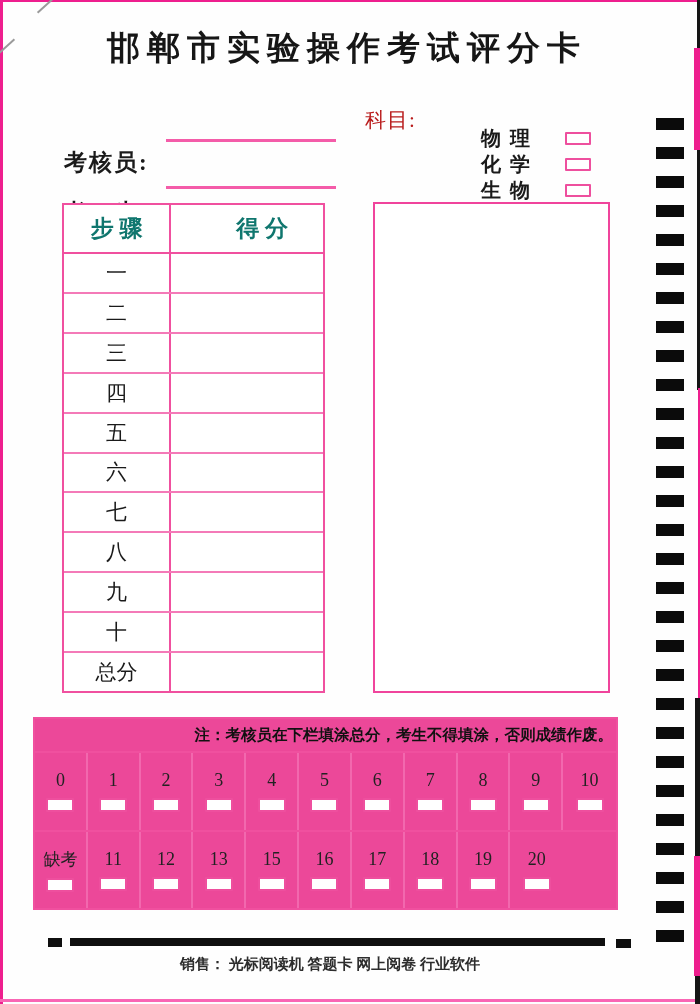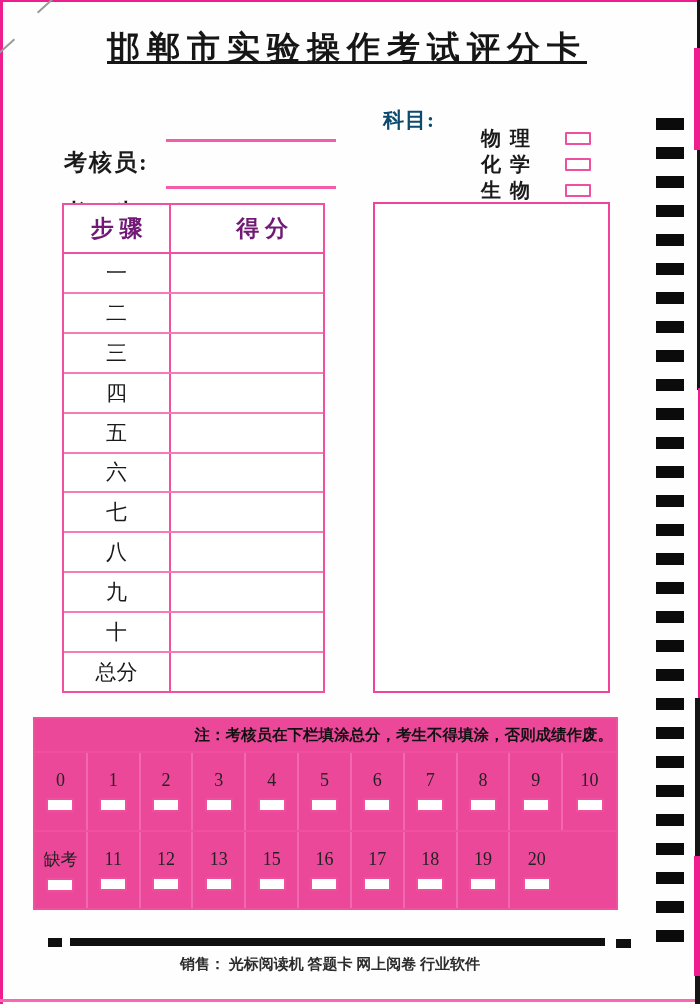--- a/index.html
+++ b/index.html
@@ -19,42 +19,42 @@
   .r4 { left:698px; top:388px; width:2px; height:312px; background:#ee1e8e; }
   .r5 { left:695px; top:698px; width:5px; height:158px; background:#151515; }
   .r6 { left:694px; top:856px; width:6px; height:120px; background:#ee1e8e; }
   .r7 { left:695px; top:976px; width:5px; height:28px;  background:#151515; }
   .corner-tick { position:absolute; width:2px; height:20px; background:#9a9a9a; transform:rotate(48deg); }
   .tick1 { left:44px; top:-4px; }
   .tick2 { left:6px;  top:36px; }
   
   .title {
     position:absolute; left:0; top:26px; width:694px; text-align:center;
-    font-size:33px; font-weight:bold; letter-spacing:7px; color:#161616; white-space:nowrap;text-decoration:underline;
+    font-size:33px; font-weight:bold; letter-spacing:7px; color:#161616; white-space:nowrap;
   }
   
   .field-label { position:absolute; font-size:23px; font-weight:bold; letter-spacing:2px; color:#1a1a1a;margin-top:40px; }
   .examiner-label { left:64px; top:107px; }
   .examinee-label { left:64px; top:157px; }
   .write-line { position:absolute; height:3px; background:#f45ca9; }
   .line1 { left:166px; top:139px; width:170px; }
   .line2 { left:166px; top:186px; width:170px; }
   
-  .subject-label { position:absolute; left:383px; top:106px; font-size:21px; font-weight:bold; letter-spacing:1px; color:#0c4a6e; }
+  .subject-label { position:absolute; left:365px; top:106px; font-size:21px; font-weight:normal; letter-spacing:1px; color:#b91c1c; }
   .subject-options { position:absolute; left:481px; top:103px;margin-top:22px; }
   .subject-row { display:flex; align-items:center; height:26px; }
   .subject-name { font-size:20px; font-weight:600; letter-spacing:2px; width:62px; color:#1a1a1a; white-space:nowrap; }
   .bubble { width:24px; height:10px; border:2px solid #ee4f9e; background:#fff; border-radius:1px; box-sizing:content-box; }
   .subject-row .bubble { margin-left:22px; width:22px; height:9px; }
   
   .score-table {
     position:absolute; left:62px; top:203px; width:263px; height:490px;
     border:2px solid #f0509f; box-sizing:border-box; display:flex; flex-direction:column; background:#fff;
   }
-  .score-header { display:flex; height:47px; border-bottom:2px solid #f0509f; font-weight:bold; font-size:23px; color:#701a75; flex:none; }
+  .score-header { display:flex; height:47px; border-bottom:2px solid #f0509f; font-weight:bold; font-size:23px; color:#0f766e; flex:none; }
   .score-header .step-col  { width:105px; border-right:2px solid #f0509f; display:flex; align-items:center; justify-content:center; }
   .score-header .score-col { flex:1; display:flex; align-items:center; justify-content:center;margin-left:30px; }
   .score-rows { flex:1; display:flex; flex-direction:column; }
   .score-row { flex:1; display:flex; }
   .score-row + .score-row { border-top:2px solid #f47ab8; }
   .score-row .step-cell { width:105px; border-right:2px solid #f0509f; display:flex; align-items:center; justify-content:center; font-size:21px; color:#1a1a1a; }
   .score-row .score-cell { flex:1; }
   
   .answer-box { position:absolute; left:373px; top:202px; width:237px; height:491px; border:2px solid #f0449c; box-sizing:border-box; background:#fff; }
   

